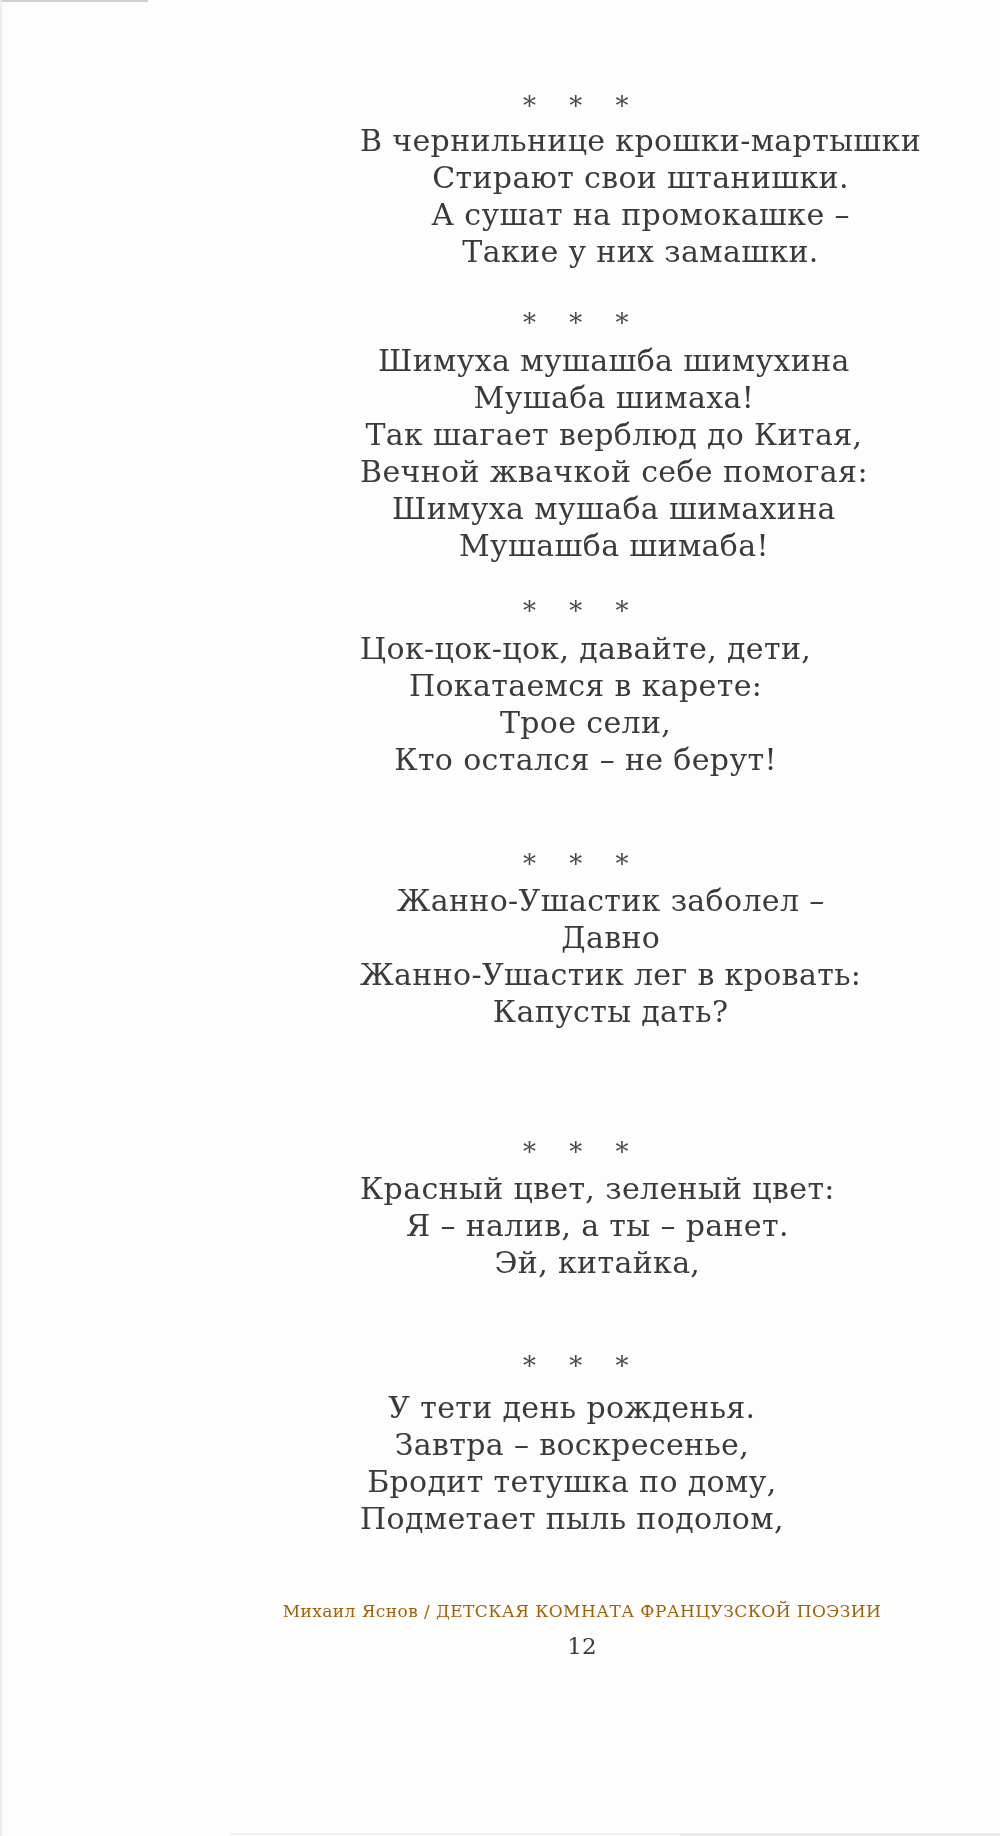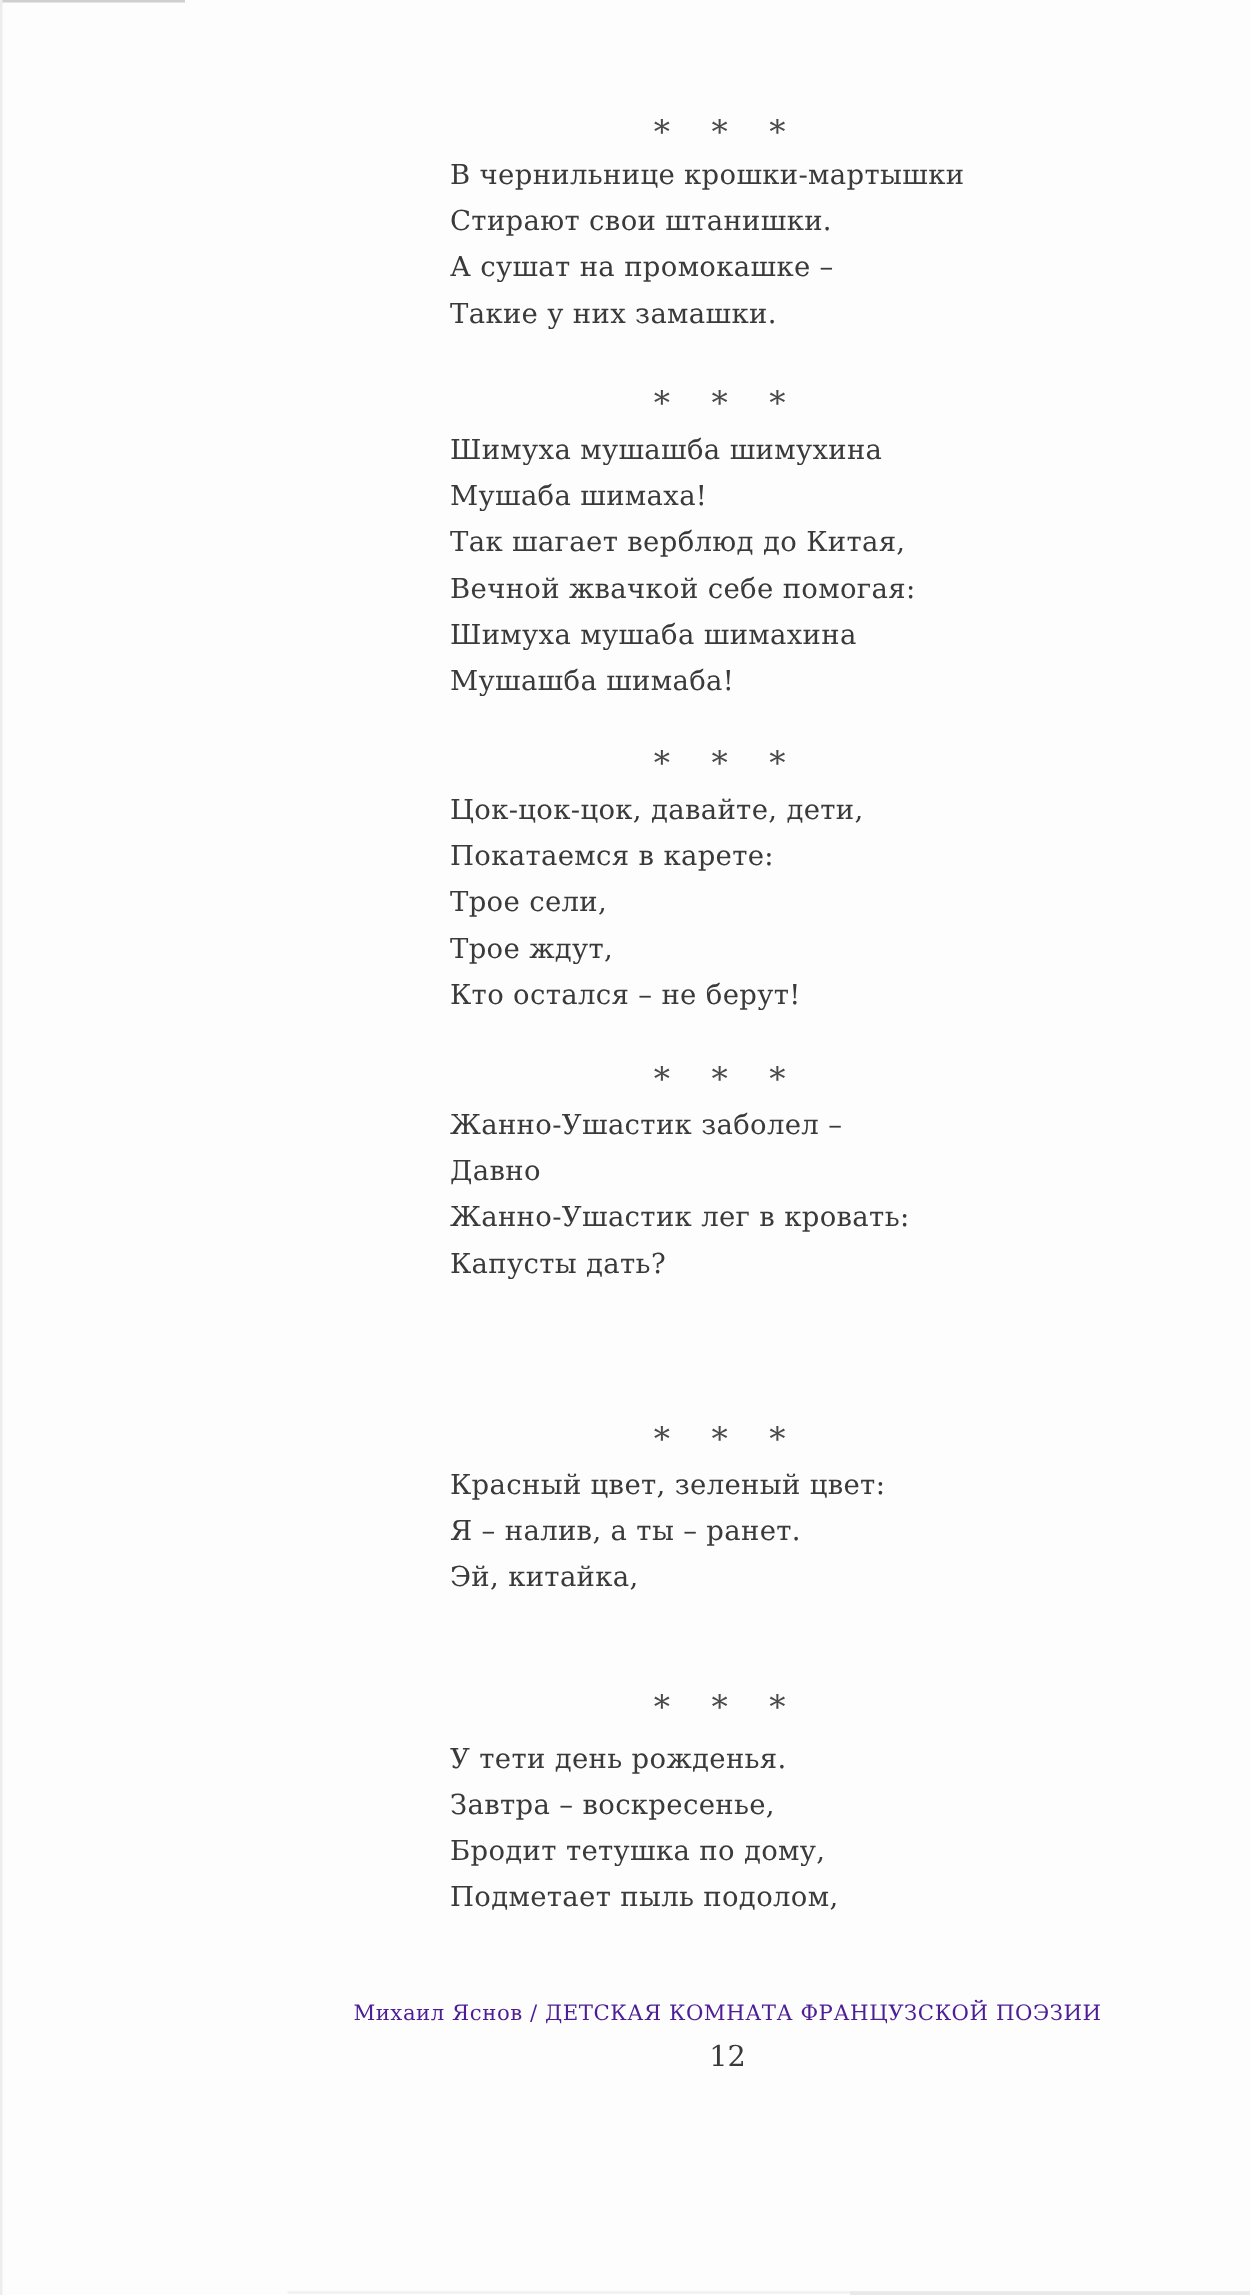--- a/index.html
+++ b/index.html
@@ -24,31 +24,32 @@
     font-size: 26px;
     color: #4a4a4a;
     letter-spacing: 0.48em;
     line-height: 26px;
     height: 26px;
   }
   .sep span { display: inline-block; transform: translateY(6px); }
   .stanza {
     position: absolute;
     left: 360px;
-    font-size: 22px;
+    font-size: 30px;
     line-height: 37px;
     letter-spacing: 0.012em;
     white-space: nowrap;
     color: #3a3a3a;
+    text-align: center;
   }
   .stanza .line { height: 37px; }
   .footer-title {
     font-size: 17px;
     letter-spacing: 0.025em;
-    color: #4c1d95;
+    color: #a16207;
   }
   .page-number {
     font-size: 23px;
     color: #3a3a3a;
   }
   
   .edge-top-left   { position: absolute; top: 0; left: 0; width: 148px; height: 2px; background: #cfcfcf; }
   .edge-left       { position: absolute; top: 0; bottom: 0; left: 0; width: 2px; background: #ededed; }
   .edge-bottom     { position: absolute; bottom: 1px; left: 230px; right: 0; height: 2px; background: #f1f1f1; }
   .edge-bottom-rt  { position: absolute; bottom: 0; right: 0; width: 320px; height: 3px; background: #e9e9e9; }
@@ -79,21 +80,20 @@
     <div class="line">Вечной жвачкой себе помогая:</div>
     <div class="line">Шимуха мушаба шимахина</div>
     <div class="line">Мушашба шимаба!</div>
   </div>
 
   <div class="centered sep" style="top:592px"><span>* * *</span></div>
   <div class="stanza" style="top:630px">
     <div class="line">Цок-цок-цок, давайте, дети,</div>
     <div class="line">Покатаемся в карете:</div>
     <div class="line">Трое сели,</div>
-    <div class="line">Трое ждут,</div>
     <div class="line">Кто остался – не берут!</div>
   </div>
 
   <div class="centered sep" style="top:845px"><span>* * *</span></div>
   <div class="stanza" style="top:882px">
     <div class="line">Жанно-Ушастик заболел –</div>
     <div class="line">Давно</div>
     <div class="line">Жанно-Ушастик лег в кровать:</div>
     <div class="line">Капусты дать?</div>
   </div>

